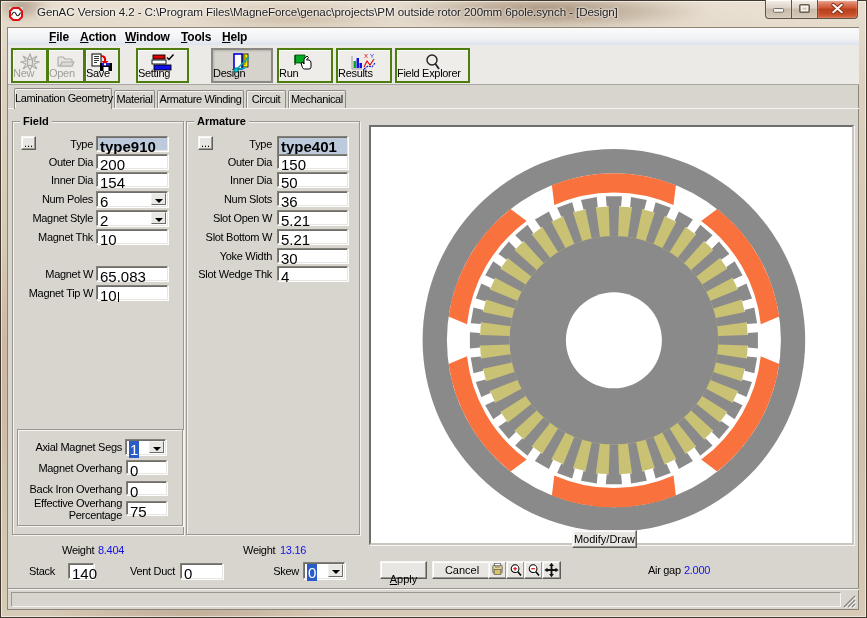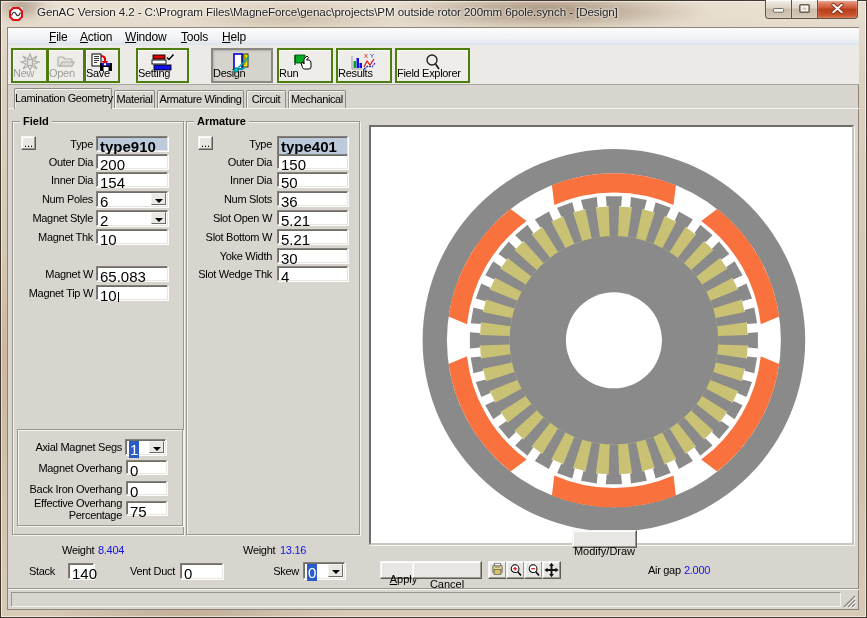--- a/index.html
+++ b/index.html
@@ -12,21 +12,21 @@
   
   #title { left:29px; top:5px; width:730px; height:16px; font-size:11.6px; letter-spacing:-0.1px; color:#1c1c1c; text-shadow:0 0 3px #fff, 0 0 3px #fff; white-space:nowrap;margin-left:8px; }
   
   .capbtn { top:0px; height:19px; border:1px solid #5e544a; border-top:none; background:linear-gradient(180deg,#f5efe7 0%,#ddd3c6 45%,#c8bba9 50%,#d6c9b8 100%); box-shadow:inset 0 1px 0 rgba(255,255,255,.8), inset 0 0 2px rgba(255,255,255,.5); }
   #btnmin { left:765px; width:27px; border-bottom-left-radius:4px; }
   #btnmax { left:792px; width:26px; border-left:none;}
   #btnclose { left:818px; width:40px; border-left:none; border-bottom-right-radius:4px; background:linear-gradient(180deg,#f0b4a0 0%,#de8268 18%,#cf5432 45%,#b83f1d 50%,#c54c28 78%,#d8693f 100%); }
   .glyph { position:absolute; left:0; top:0; width:100%; height:100%; }
   
   #menubar { left:8px; top:28px; width:851px; height:17px; background:linear-gradient(180deg,#fbfbfb 0%,#f2f3f5 60%,#dde3ed 100%); font-size:12px; color:#000; }
-  .menuitem { position:absolute; top:2px; font-weight:normal; letter-spacing:-0.2px;padding-left:34px; }
+  .menuitem { position:absolute; top:2px; font-weight:bold; letter-spacing:-0.2px;padding-left:34px; }
   .menuitem u { text-decoration-thickness:1px; }
   
   #toolbar { left:8px; top:45px; width:851px; height:40px; background:#eceae6; border-bottom:1px solid #a9a6a0; }
   .tbtn { position:absolute; top:2px; height:35px; letter-spacing:-0.3px; background:#eeedea; border:2px solid #4d7c0f; box-shadow:inset 1px 1px 0 #fbfbfa; font-size:11px; color:#000; text-align:left; }
   .tbtn.dis { color:#9e9c98; }
   .tbtn.pressed { background:#d6d3cd; border-color:#8a8882; box-shadow:inset 1px 1px 2px #b5b2ac; }
   .tlabel { position:absolute; bottom:2px; left:0; width:100%; }
   .ticon { position:absolute; top:3px; left:50%; transform:translateX(-50%); }
   
   .tab { position:absolute; font-size:11px; color:#000; text-align:center; background:#d8d5cf; border:1px solid #8c8a85; border-bottom:none; border-top-left-radius:2px; border-top-right-radius:2px; box-shadow:inset 1px 1px 0 #f6f5f3; white-space:nowrap; letter-spacing:-0.38px; }
@@ -239,41 +239,41 @@
   <circle cx="242.9" cy="213.3" r="191.3" fill="#8a8a8a"></circle>
   <circle cx="242.9" cy="213.3" r="167" fill="#ffffff"></circle>
   <path fill="#f9713c" d="M304.9 58.2 A167.0 167.0 0 0 0 180.9 58.2 L183.3 78.1 A147.8 147.8 0 0 1 302.5 78.1 Z M139.6 82.1 A167.0 167.0 0 0 0 77.6 189.5 L96.0 197.3 A147.8 147.8 0 0 1 155.6 94.0 Z M77.6 237.1 A167.0 167.0 0 0 0 139.6 344.5 L155.6 332.6 A147.8 147.8 0 0 1 96.0 229.3 Z M180.9 368.4 A167.0 167.0 0 0 0 304.9 368.4 L302.5 348.5 A147.8 147.8 0 0 1 183.3 348.5 Z M346.2 344.5 A167.0 167.0 0 0 0 408.2 237.1 L389.8 229.3 A147.8 147.8 0 0 1 330.2 332.6 Z M408.2 189.5 A167.0 167.0 0 0 0 346.2 82.1 L330.2 94.0 A147.8 147.8 0 0 1 389.8 197.3 Z"></path>
   <circle cx="242.9" cy="213.3" r="134" fill="#c9c173"></circle>
   <path fill="#8a8a8a" d="M247.1 109.0 L248.1 79.3 L250.1 79.3 L251.0 69.3 L234.8 69.3 L235.7 79.3 L237.7 79.3 L238.7 109.0 Z M228.9 109.9 L224.8 80.4 L226.7 80.1 L225.8 70.1 L210.0 72.9 L212.5 82.6 L214.5 82.2 L220.7 111.3 Z M211.2 113.9 L202.0 85.6 L203.8 84.9 L201.2 75.2 L186.1 80.7 L190.3 89.8 L192.2 89.2 L203.3 116.7 Z M194.4 120.9 L180.4 94.7 L182.1 93.7 L177.9 84.6 L163.9 92.6 L169.7 100.8 L171.4 99.9 L187.1 125.1 Z M179.1 130.7 L160.7 107.3 L162.3 106.0 L156.5 97.8 L144.2 108.2 L151.3 115.3 L152.8 114.0 L172.6 136.1 Z M165.7 143.0 L143.6 123.2 L144.9 121.7 L137.8 114.6 L127.4 126.9 L135.6 132.7 L136.9 131.1 L160.3 149.5 Z M154.7 157.5 L129.5 141.8 L130.4 140.1 L122.2 134.3 L114.2 148.3 L123.3 152.5 L124.3 150.8 L150.5 164.8 Z M146.3 173.7 L118.8 162.6 L119.4 160.7 L110.3 156.5 L104.8 171.6 L114.5 174.2 L115.2 172.4 L143.5 181.6 Z M140.9 191.1 L111.8 184.9 L112.2 182.9 L102.5 180.4 L99.7 196.2 L109.7 197.1 L110.0 195.2 L139.5 199.3 Z M138.6 209.1 L108.9 208.1 L108.9 206.1 L98.9 205.2 L98.9 221.4 L108.9 220.5 L108.9 218.5 L138.6 217.5 Z M139.5 227.3 L110.0 231.4 L109.7 229.5 L99.7 230.4 L102.5 246.2 L112.2 243.7 L111.8 241.7 L140.9 235.5 Z M143.5 245.0 L115.2 254.2 L114.5 252.4 L104.8 255.0 L110.3 270.1 L119.4 265.9 L118.8 264.0 L146.3 252.9 Z M150.5 261.8 L124.3 275.8 L123.3 274.1 L114.2 278.3 L122.2 292.3 L130.4 286.5 L129.5 284.8 L154.7 269.1 Z M160.3 277.1 L136.9 295.5 L135.6 293.9 L127.4 299.7 L137.8 312.0 L144.9 304.9 L143.6 303.4 L165.7 283.6 Z M172.6 290.5 L152.8 312.6 L151.3 311.3 L144.2 318.4 L156.5 328.8 L162.3 320.6 L160.7 319.3 L179.1 295.9 Z M187.1 301.5 L171.4 326.7 L169.7 325.8 L163.9 334.0 L177.9 342.0 L182.1 332.9 L180.4 331.9 L194.4 305.7 Z M203.3 309.9 L192.2 337.4 L190.3 336.8 L186.1 345.9 L201.2 351.4 L203.8 341.7 L202.0 341.0 L211.2 312.7 Z M220.7 315.3 L214.5 344.4 L212.5 344.0 L210.0 353.7 L225.8 356.5 L226.7 346.5 L224.8 346.2 L228.9 316.7 Z M238.7 317.6 L237.7 347.3 L235.7 347.3 L234.8 357.3 L251.0 357.3 L250.1 347.3 L248.1 347.3 L247.1 317.6 Z M256.9 316.7 L261.0 346.2 L259.1 346.5 L260.0 356.5 L275.8 353.7 L273.3 344.0 L271.3 344.4 L265.1 315.3 Z M274.6 312.7 L283.8 341.0 L282.0 341.7 L284.6 351.4 L299.7 345.9 L295.5 336.8 L293.6 337.4 L282.5 309.9 Z M291.4 305.7 L305.4 331.9 L303.7 332.9 L307.9 342.0 L321.9 334.0 L316.1 325.8 L314.4 326.7 L298.7 301.5 Z M306.7 295.9 L325.1 319.3 L323.5 320.6 L329.3 328.8 L341.6 318.4 L334.5 311.3 L333.0 312.6 L313.2 290.5 Z M320.1 283.6 L342.2 303.4 L340.9 304.9 L348.0 312.0 L358.4 299.7 L350.2 293.9 L348.9 295.5 L325.5 277.1 Z M331.1 269.1 L356.3 284.8 L355.4 286.5 L363.6 292.3 L371.6 278.3 L362.5 274.1 L361.5 275.8 L335.3 261.8 Z M339.5 252.9 L367.0 264.0 L366.4 265.9 L375.5 270.1 L381.0 255.0 L371.3 252.4 L370.6 254.2 L342.3 245.0 Z M344.9 235.5 L374.0 241.7 L373.6 243.7 L383.3 246.2 L386.1 230.4 L376.1 229.5 L375.8 231.4 L346.3 227.3 Z M347.2 217.5 L376.9 218.5 L376.9 220.5 L386.9 221.4 L386.9 205.2 L376.9 206.1 L376.9 208.1 L347.2 209.1 Z M346.3 199.3 L375.8 195.2 L376.1 197.1 L386.1 196.2 L383.3 180.4 L373.6 182.9 L374.0 184.9 L344.9 191.1 Z M342.3 181.6 L370.6 172.4 L371.3 174.2 L381.0 171.6 L375.5 156.5 L366.4 160.7 L367.0 162.6 L339.5 173.7 Z M335.3 164.8 L361.5 150.8 L362.5 152.5 L371.6 148.3 L363.6 134.3 L355.4 140.1 L356.3 141.8 L331.1 157.5 Z M325.5 149.5 L348.9 131.1 L350.2 132.7 L358.4 126.9 L348.0 114.6 L340.9 121.7 L342.2 123.2 L320.1 143.0 Z M313.2 136.1 L333.0 114.0 L334.5 115.3 L341.6 108.2 L329.3 97.8 L323.5 106.0 L325.1 107.3 L306.7 130.7 Z M298.7 125.1 L314.4 99.9 L316.1 100.8 L321.9 92.6 L307.9 84.6 L303.7 93.7 L305.4 94.7 L291.4 120.9 Z M282.5 116.7 L293.6 89.2 L295.5 89.8 L299.7 80.7 L284.6 75.2 L282.0 84.9 L283.8 85.6 L274.6 113.9 Z M265.1 111.3 L271.3 82.2 L273.3 82.6 L275.8 72.9 L260.0 70.1 L259.1 80.1 L261.0 80.4 L256.9 109.9 Z"></path>
   <circle cx="242.9" cy="213.3" r="104.3" fill="#8a8a8a"></circle>
   <circle cx="242.9" cy="213.3" r="48" fill="#ffffff"></circle>
 </svg>
 </div>
 <div class="btn abs" style="left:380px;top:561px;width:47px;height:18px;padding-top:11px"><u>A</u>pply</div>
-<div class="btn abs" style="left:412px;top:561px;width:70px;height:18px;padding-top:16px">Cancel</div>
+<div class="btn abs" style="left:432px;top:561px;width:60px;height:18px;padding-top:2px">Cancel</div>
 <div class="btn abs" style="left:488px;top:561px;width:19px;height:18px"><svg width="15" height="16" viewBox="0 0 17 19" preserveAspectRatio="xMidYMin meet">
       <rect x="3" y="4" width="11" height="9" rx="1" fill="#e8d890" stroke="#555" stroke-width="1"></rect>
       <rect x="5" y="1.5" width="7" height="3" fill="#fff" stroke="#555" stroke-width=".8"></rect>
       <rect x="4.5" y="9" width="8" height="6" fill="#d8c468" stroke="#555" stroke-width=".8"></rect>
       <path d="M5.5 6 h6" stroke="#555" stroke-width=".8"></path>
     </svg></div>
 <div class="btn abs" style="left:506px;top:561px;width:19px;height:18px"><svg width="15" height="16" viewBox="0 0 17 19" preserveAspectRatio="xMidYMin meet">
       <circle cx="8" cy="8" r="4.6" fill="#fff" stroke="#000" stroke-width="1.2"></circle>
       <path d="M11.3 11.5 L15 16" stroke="#000" stroke-width="1.8"></path>
       <path d="M8 5.8 V10.2 M5.8 8 H10.2" stroke="#e00000" stroke-width="1.4"></path>
     </svg></div>
 <div class="btn abs" style="left:524px;top:561px;width:19px;height:18px"><svg width="15" height="16" viewBox="0 0 17 19" preserveAspectRatio="xMidYMin meet">
       <circle cx="8" cy="8" r="4.6" fill="#fff" stroke="#000" stroke-width="1.2"></circle>
       <path d="M11.3 11.5 L15 16" stroke="#000" stroke-width="1.8"></path>
       <path d="M5.8 8 H10.2" stroke="#e00000" stroke-width="1.4"></path>
     </svg></div>
 <div class="btn abs" style="left:542px;top:561px;width:19px;height:18px"><svg width="15" height="16" viewBox="0 0 17 19" preserveAspectRatio="xMidYMin meet">
       <path d="M8.5 1 L11.3 4.8 L9.6 4.8 L9.6 8.4 L13.2 8.4 L13.2 6.7 L17 9.5 L13.2 12.3 L13.2 10.6 L9.6 10.6 L9.6 14.2 L11.3 14.2 L8.5 18 L5.7 14.2 L7.4 14.2 L7.4 10.6 L3.8 10.6 L3.8 12.3 L0 9.5 L3.8 6.7 L3.8 8.4 L7.4 8.4 L7.4 4.8 L5.7 4.8 Z" fill="#111"></path>
     </svg></div>
-<div class="btn abs" style="left:572px;top:530px;width:65px;height:18px;padding-top:14px">Modify/Draw</div>
+<div class="btn abs" style="left:572px;top:530px;width:65px;height:18px;padding-top:2px">Modify/Draw</div>
 <div class="txt abs" style="left:648px;top:564px">Air gap</div>
 <div class="txt bluev abs" style="left:684px;top:564px">2.000</div>
 <div class="abs" style="left:8px;top:588px;width:851px;height:1px;background:#98958f"></div>
 <div class="abs" style="left:8px;top:589px;width:851px;height:1px;background:#f4f3f0"></div>
 <div class="abs" style="left:11px;top:592px;width:830px;height:15px;border:1px solid #9a978f;border-right-color:#f4f3f0;border-bottom-color:#f4f3f0"></div>
 <svg class="abs" style="left:843px;top:595px" width="13" height="13" viewBox="0 0 13 13">
   <g stroke="#8e8b85" stroke-width="1.5">
       <path d="M12 1 L1 12 M12 5 L5 12 M12 9 L9 12"></path>
     </g>
   <g stroke="#fcfcfa" stroke-width="1">

